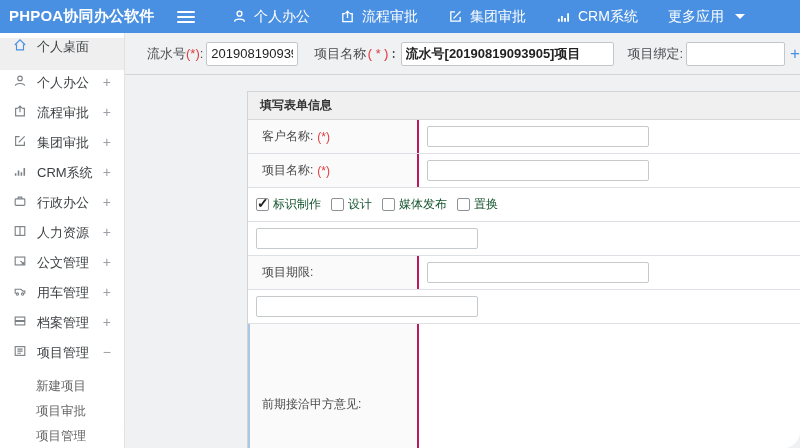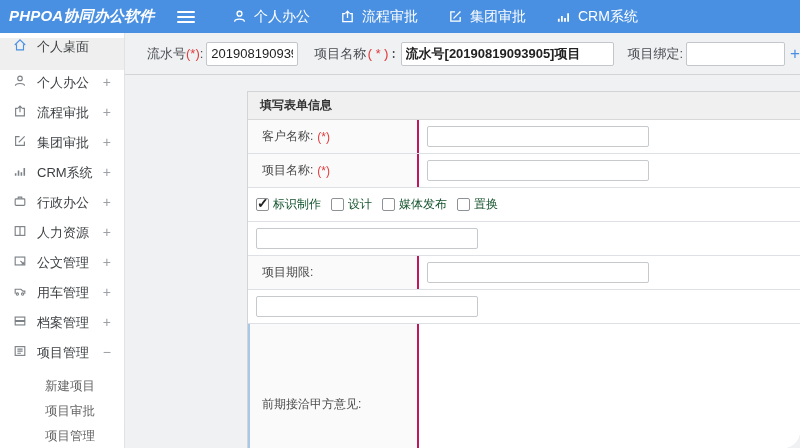--- a/index.html
+++ b/index.html
@@ -2,21 +2,21 @@
 <html><head>
 <meta charset="utf-8">
 <style>
   * { box-sizing: border-box; margin: 0; padding: 0; }
   html,body { width:800px; height:448px; overflow:hidden;
     font-family:"Liberation Sans", sans-serif; background:#eff1f3; }
 
   
   .topbar { height:33px; background:#4a90e2; display:flex; align-items:center; color:#fff; }
   .brand { width:125px; flex-shrink:0; padding-left:9px; font-size:15px; font-weight:bold;
-    letter-spacing:.2px; white-space:nowrap;font-style:italic; }
+    letter-spacing:.2px; white-space:nowrap; }
   .hamburger { margin-left:52px; width:18px; display:flex; flex-direction:column; gap:3px; cursor:pointer; }
   .hamburger i { display:block; height:2px; background:#fff; border-radius:1px; }
   .topnav { display:flex; margin-left:22px; }
   .topnav-item { display:flex; align-items:center; gap:7px; font-size:14px; padding:0 15px;
     height:33px; cursor:pointer; white-space:nowrap; }
   .topnav-item .ticon { display:flex; color:#fff; }
   .caret { width:0; height:0; border-left:5px solid transparent; border-right:5px solid transparent;
     border-top:5px solid #fff; margin-left:4px; }
 
   
@@ -26,21 +26,21 @@
   .sidebar { width:125px; flex-shrink:0; background:#fff; border-right:1px solid #e2e2e2;
     padding-top:5px; overflow:hidden; }
   .side-item { height:30px; display:flex; align-items:flex-start; padding:0 13px; font-size:13px;
     color:#3d4043; cursor:pointer; white-space:nowrap; }
   .side-item .sicon { width:15px; display:flex; color:#7c8186; margin-right:9px; flex-shrink:0; }
   .side-item .expander { margin-left:auto; color:#9aa0a5; font-size:14px; font-weight:normal; }
   .side-item.active { background:#efefef; height:32px; margin-bottom:4px; }
   .side-item.active .sicon { color:#4a90e2; }
   .side-sub { }
   .sub-item { height:25px; display:flex; align-items:center; padding-left:36px; font-size:12.5px;
-    color:#666; cursor:pointer; white-space:nowrap;margin-left:9px; }
+    color:#666; cursor:pointer; white-space:nowrap; }
 
   
   .main { flex:1; background:#eff1f3; overflow:hidden;border-radius:17px; }
 
   .toolbar { height:42px; border-bottom:1px solid #d2d4d6; display:flex; align-items:center;
     padding-left:22px; font-size:13px; color:#4a4d50; white-space:nowrap; }
   .toolbar .req { color:#e03e3e; }
   .tb-input { height:24px; border:1px solid #c3c7cb; background:#fff; font-size:13px;
     padding:0 4px; color:#222; font-family:"Liberation Sans",sans-serif; border-radius:2px; }
   .tb-serial { width:92px; margin-left:3px; }
@@ -112,20 +112,24 @@
       <span>集团审批</span>
     </div>
     <div class="topnav-item">
       <span class="ticon">
         <svg width="15" height="15" viewBox="0 0 16 16" fill="none" stroke="currentColor" stroke-width="1.9">
             <path d="M3 13.5 V10.5 M6.3 13.5 V7.5 M9.6 13.5 V9.5 M12.9 13.5 V4.5"></path>
           </svg>
       </span>
       <span>CRM系统</span>
     </div>
+    <div class="topnav-item">
+      <span>更多应用</span>
+      <span class="caret"></span>
+    </div>
   </div>
 </div>
 
 <div class="layout">
 
   <div class="sidebar">
 
     <div class="side-item active">
       <span class="sicon">
         <svg width="14" height="14" viewBox="0 0 16 16" fill="none" stroke="currentColor" stroke-width="1.3">

